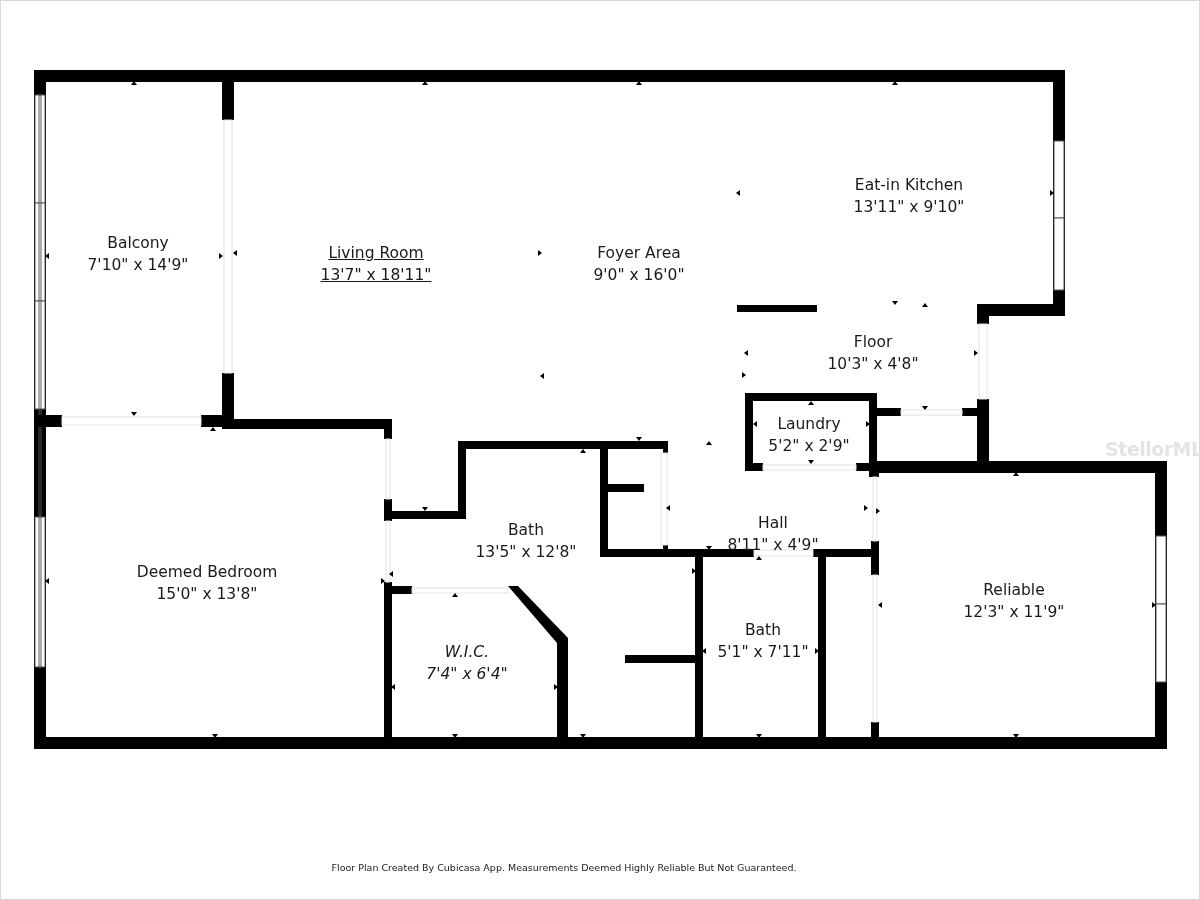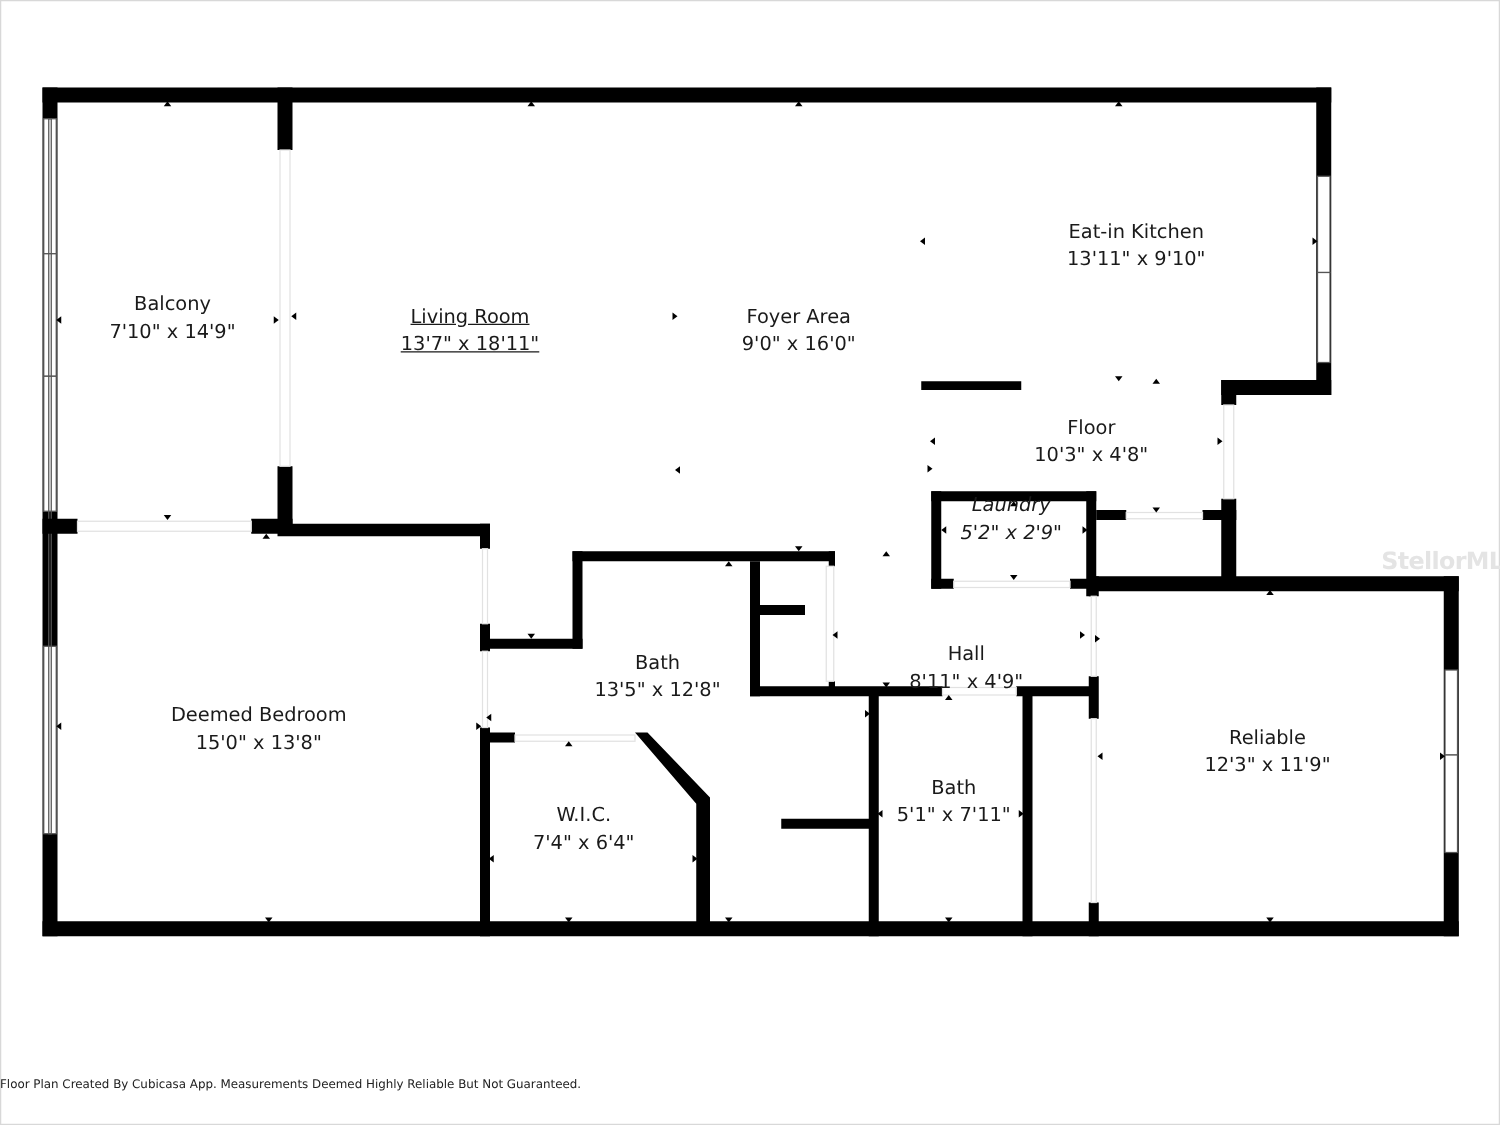--- a/index.html
+++ b/index.html
@@ -7,21 +7,21 @@
          font-family: "DejaVu Sans", sans-serif; color: #111; }
   .frame { position: absolute; left: 0; top: 0; width: 1200px; height: 900px;
            border: 1px solid #d8d8d8; box-sizing: border-box; }
   svg.plan { position: absolute; left: 0; top: 0; }
   .wall { fill: #000; }
   .opening { fill: #ffffff; stroke: #e2e2e2; stroke-width: 1; }
   .win { fill: #ffffff; stroke: #555; stroke-width: 1; }
   .label { position: absolute; text-align: center; transform: translateX(-50%);
            font-size: 15.5px; line-height: 22px; white-space: nowrap; color: #1a1a1a; }
   .label span { display: block; }
-  .footer { position: absolute; top: 862px; left: 0; width: 1128px; text-align: left;
+  .footer { position: absolute; top: 862px; left: 0; width: 1128px; text-align: center;
             font-size: 9.5px; color: #222; }
   .watermark { position: absolute; left: 1105px; top: 438px; font-size: 19px;
                color: #e4e4e4; font-weight: bold; letter-spacing: -0.5px; }
   .tick { fill: #000; }
 </style>
 </head>
 <body>
 
 <div class="frame"></div>
 
@@ -186,37 +186,37 @@
   <span>9'0" x 16'0"</span>
 </div>
 <div class="label" style="left:892px; top:174px;margin-left:17px;">
   <span>Eat-in Kitchen</span>
   <span>13'11" x 9'10"</span>
 </div>
 <div class="label" style="left:873px; top:331px;">
   <span>Floor</span>
   <span>10'3" x 4'8"</span>
 </div>
-<div class="label" style="left:809px; top:393px;font-style:italic;">
+<div class="label" style="left:809px; top:413px;">
   <span>Laundry</span>
   <span>5'2" x 2'9"</span>
 </div>
 <div class="label" style="left:773px; top:512px;">
   <span>Hall</span>
   <span>8'11" x 4'9"</span>
 </div>
 <div class="label" style="left:207px; top:561px;">
   <span>Deemed Bedroom</span>
   <span>15'0" x 13'8"</span>
 </div>
 <div class="label" style="left:526px; top:519px;">
   <span>Bath</span>
   <span>13'5" x 12'8"</span>
 </div>
-<div class="label" style="left:467px; top:641px;">
+<div class="label" style="left:467px; top:641px;font-style:italic;">
   <span>W.I.C.</span>
   <span>7'4" x 6'4"</span>
 </div>
 <div class="label" style="left:763px; top:619px;">
   <span>Bath</span>
   <span>5'1" x 7'11"</span>
 </div>
 <div class="label" style="left:1014px; top:579px;">
   <span>Reliable</span>
   <span>12'3" x 11'9"</span>

